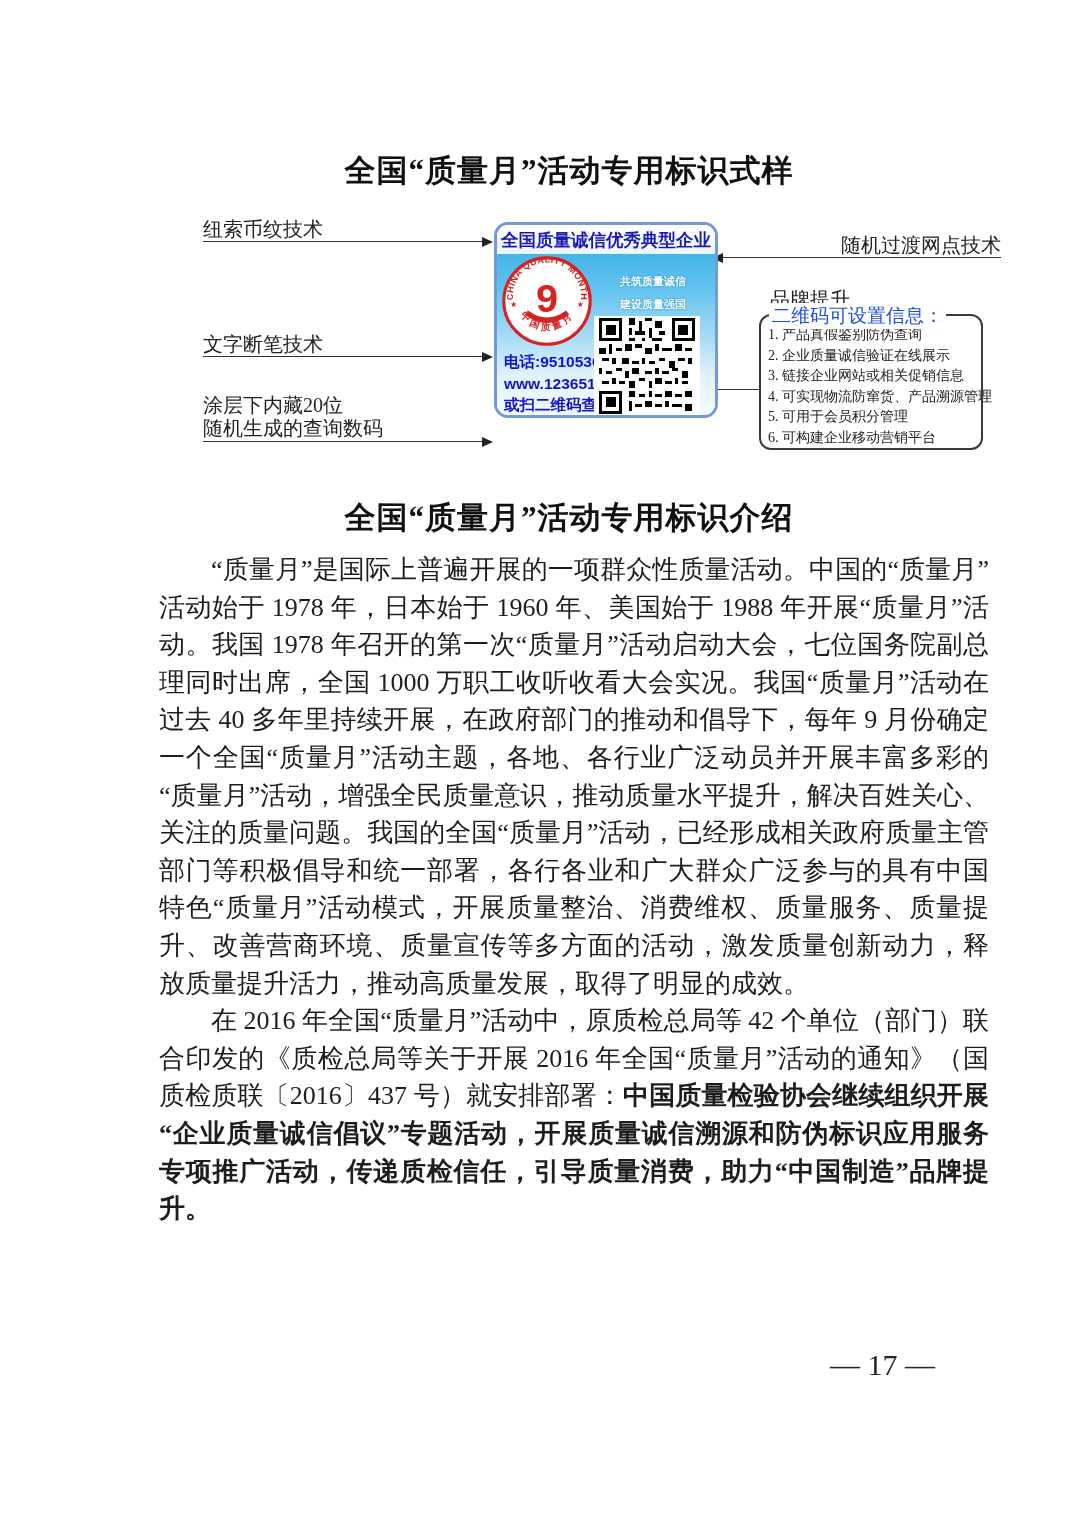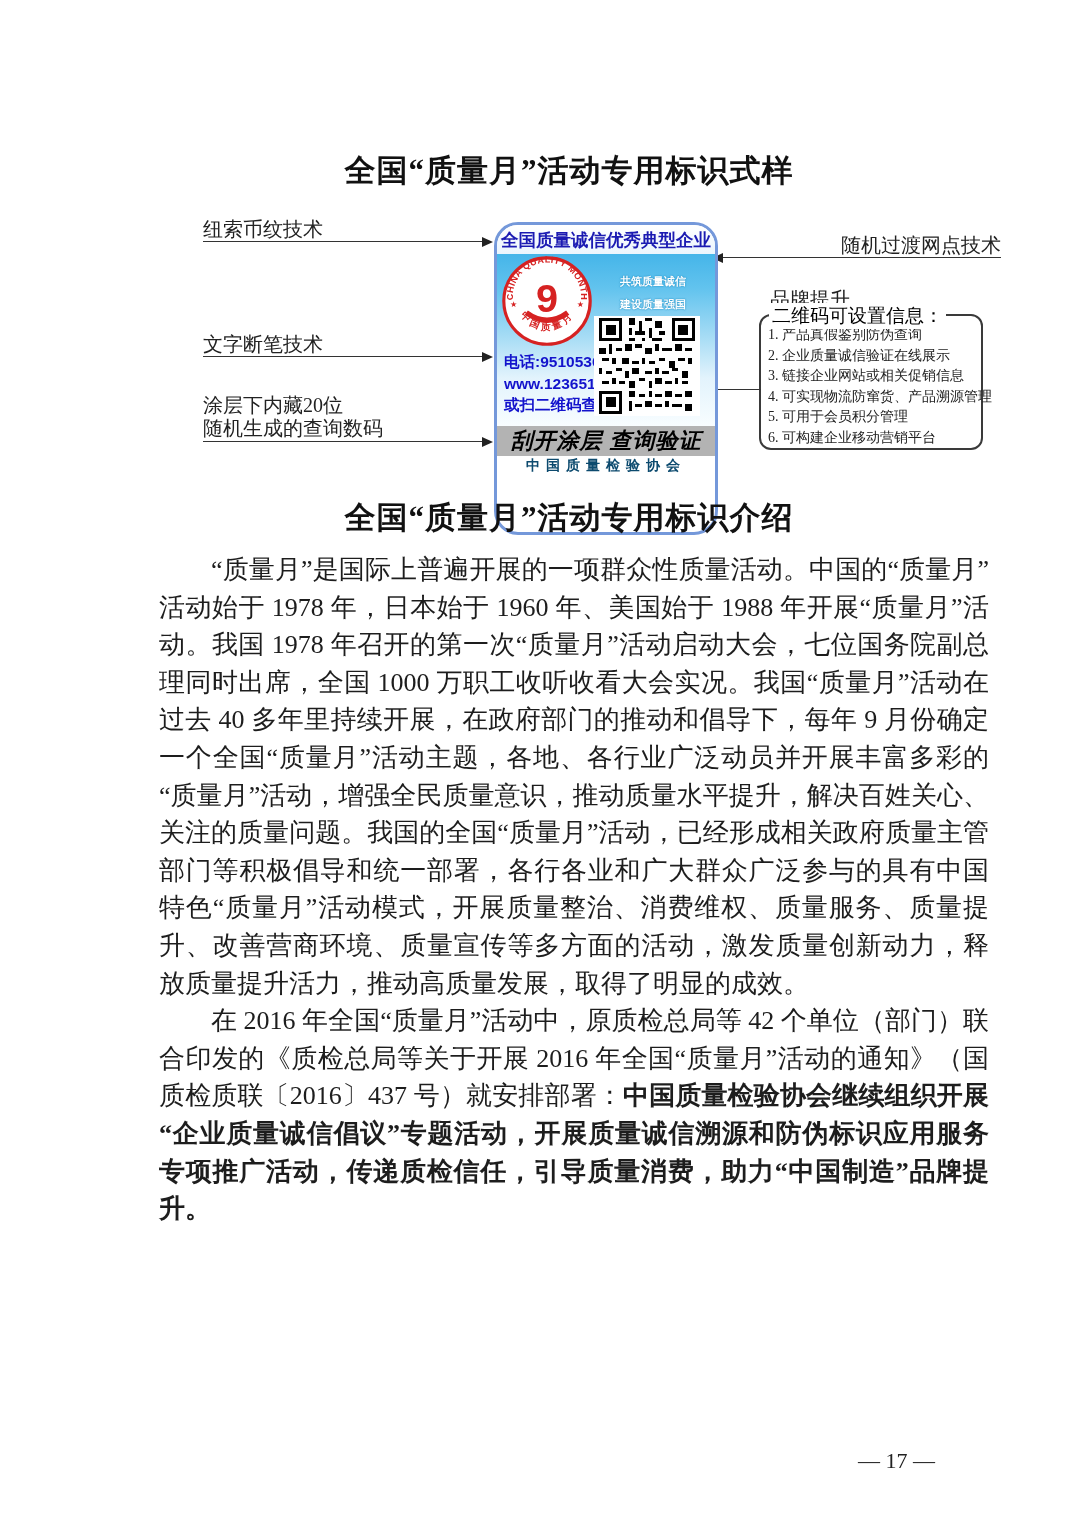--- a/index.html
+++ b/index.html
@@ -15,26 +15,26 @@
   .doc-title2{top:497px;}
   
   .callout{font-size:20px;color:#222;line-height:23px;}
   .lead{height:0;border-top:1.6px solid #333;}
   .arr-r{width:0;height:0;border-top:5px solid transparent;border-bottom:5px solid transparent;border-left:11px solid #222;}
   .arr-l{width:0;height:0;border-top:5px solid transparent;border-bottom:5px solid transparent;border-right:11px solid #222;}
   
   .qr-box{left:701px;top:314px;width:224px;height:136px;
     border:2px solid #3a3a3a;border-radius:12px;box-sizing:border-box;}
   .qr-box-caption{position:absolute;top:-13px;left:8px;background:#fff;
-    padding:0 3px;font-size:19px;color:#000000;white-space:nowrap;}
+    padding:0 3px;font-size:19px;color:#1d4ed8;white-space:nowrap;}
   .qr-box-items{padding:9px 2px 0 7px;font-size:14px;line-height:20.6px;color:#222;}
   .qr-box-items div{white-space:nowrap;}
   
-  .badge{left:436px;top:222px;width:224px;height:313px;box-sizing:border-box;
-    border:3px solid #7498da;border-radius:24px;overflow:hidden;background:#fff;
+  .badge{left:436px;top:222px;width:224px;height:196px;box-sizing:border-box;
+    border:3px solid #7498da;border-radius:14px;overflow:hidden;background:#fff;
     font-family:"Liberation Sans","DejaVu Sans",sans-serif;}
   .badge-header{height:29px;display:flex;align-items:center;justify-content:center;
     font-size:17.5px;font-weight:bold;color:#1b1bb2;
     background:linear-gradient(#ffffff,#eaf5fd);}
   .badge-main{position:relative;height:172px;
     background:linear-gradient(180deg,#45b5e9 0%,#62c3ee 20%,#a6dcf5 48%,#e2f3fc 72%,#f8fdff 100%);}
   .badge-logo{position:absolute;left:5px;top:2px;width:90px;height:90px;}
   .badge-slogan{position:absolute;right:5px;top:16px;width:114px;text-align:center;
     color:#ffffff;font-weight:bold;font-size:11px;line-height:23px;
     text-shadow:0 0 2px #1e8fc6,0 0 1px #1e8fc6;}
@@ -43,21 +43,21 @@
   .badge-qr{position:absolute;left:97px;top:62px;width:106px;height:100px;background:#fff;padding:2px;box-sizing:border-box;}
   .badge-scratch{height:30px;display:flex;align-items:center;justify-content:center;
     background:#b3b3b3;color:#000;font-weight:bold;font-size:22px;letter-spacing:1px;font-style:italic;}
   .badge-footer{height:19px;display:flex;align-items:center;justify-content:center;
     color:#0c4a6e;font-weight:bold;font-size:14px;letter-spacing:6px;background:#fff;}
   
   .body-text{left:130px;top:551px;width:830px;font-size:26px;line-height:37.6px;
     text-align:justify;color:#1d1d1d;}
   .body-text p{margin:0;text-indent:52px;}
   .bold-seg{font-weight:bold;}
-  .page-num{left:130px;top:1448px;width:776px;text-align:right;font-size:22px;color:#222;}
+  .page-num{left:130px;top:1348px;width:776px;text-align:right;font-size:30px;color:#222;}
 </style>
 </head>
 <body>
 
 <div id="page">
 
   <div class="abs doc-title">全国“质量月”活动专用标识式样</div>
 
   <div class="abs" style="left:0;top:0;width:1080px;height:500px;">
 

